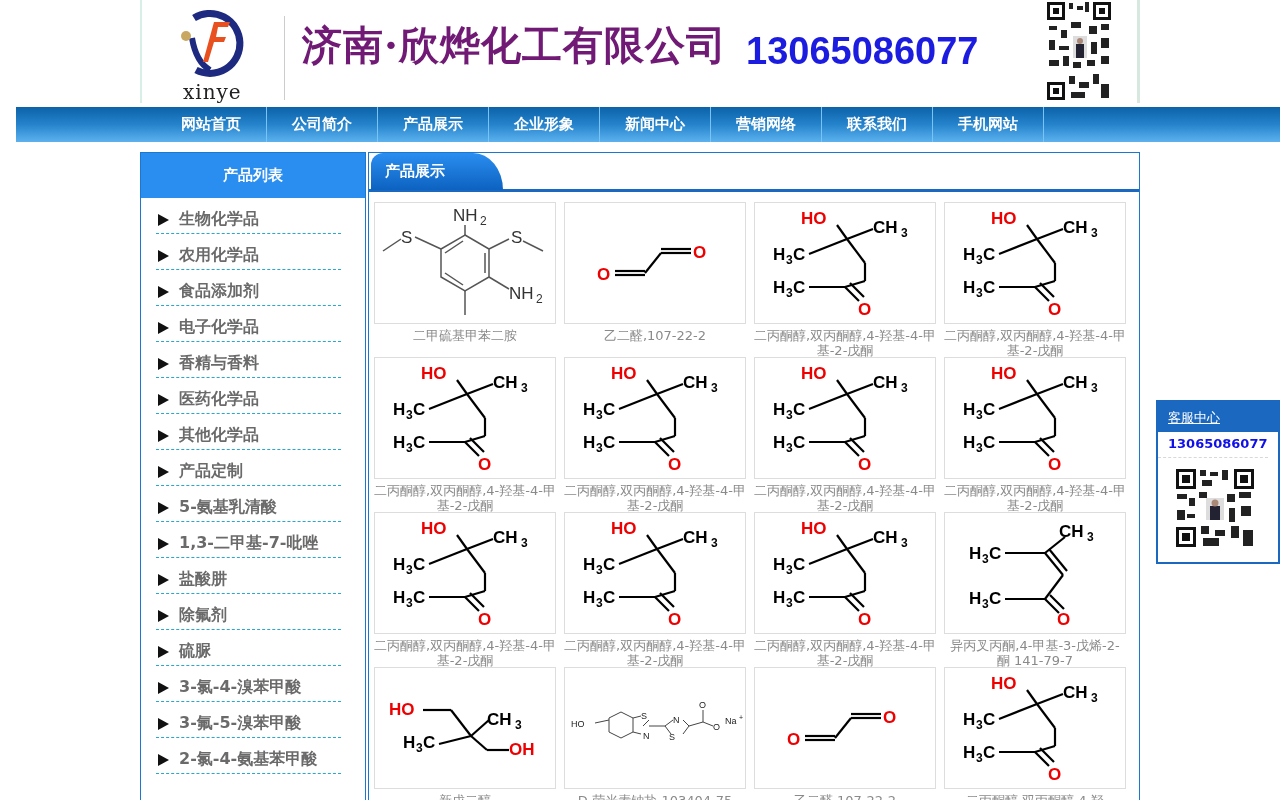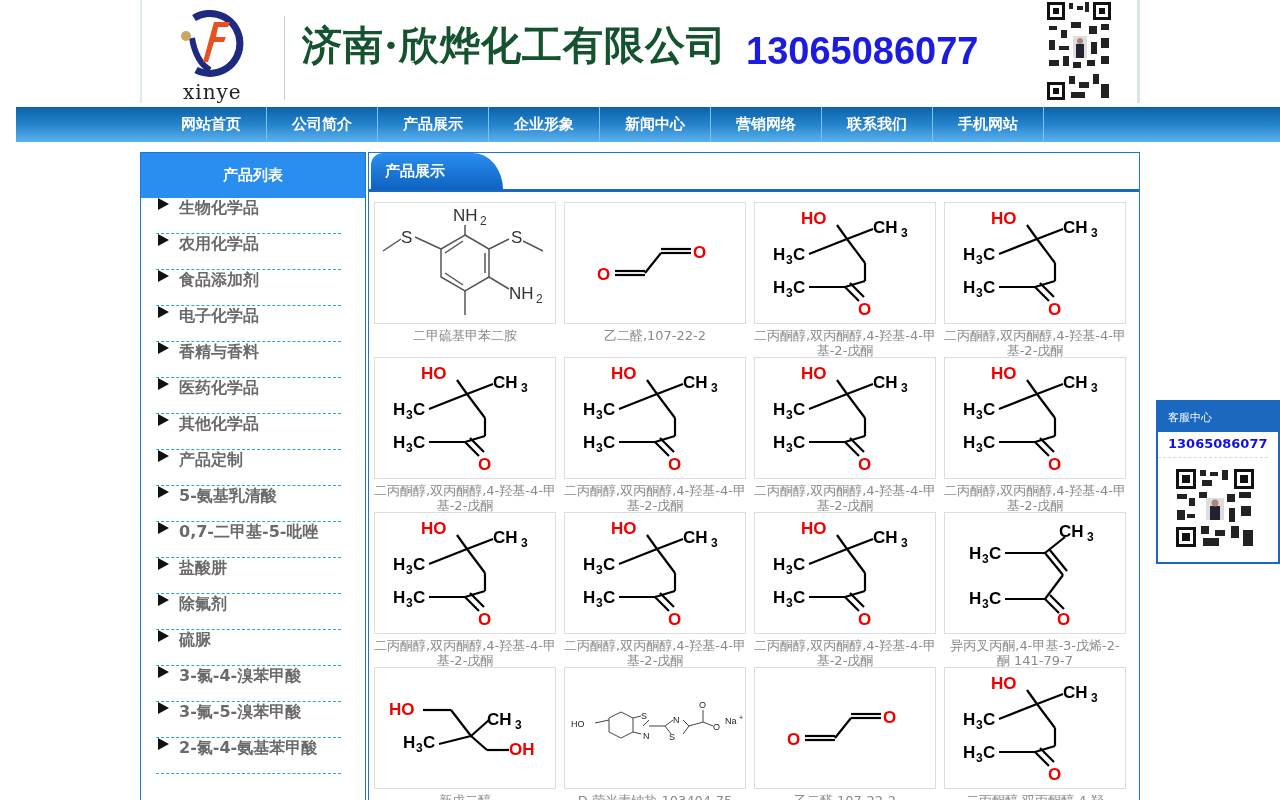--- a/index.html
+++ b/index.html
@@ -1,41 +1,41 @@
 <!DOCTYPE html>
 <html><head>
 <meta charset="utf-8">
 <style>
   * { box-sizing: border-box; margin: 0; padding: 0; }
   html, body { width: 1280px; height: 800px; overflow: hidden; background: #ffffff; font-family: "DejaVu Sans", "Liberation Sans", sans-serif; }
   .header { position: absolute; left: 140px; top: 0; width: 1000px; height: 103px; background: #ffffff; border-left: 2px solid #d8efe8; border-right: 3px solid #d8e8e0; }
   .logo { position: absolute; left: 32px; top: 4px; width: 70px; height: 96px; }
   .logo-text { position: absolute; left: 9px; top: 76px; font-family: "DejaVu Serif", serif; font-size: 20px; color: #222; letter-spacing: 1px; }
   .header-divider { position: absolute; left: 142px; top: 16px; width: 1px; height: 84px; background: #cccccc; }
-  .company-name { position: absolute; left: 160px; top: 18px; font-family: "DejaVu Serif", serif; font-size: 40px; color: #14532d; letter-spacing: 1px; font-weight: bold; }
+  .company-name { position: absolute; left: 160px; top: 18px; font-family: "DejaVu Serif", serif; font-size: 40px; color: #701a75; letter-spacing: 1px; font-weight: bold; }
   .header-phone { position: absolute; left: 604px; top: 30px; font-family: "Liberation Sans", sans-serif; font-size: 38px; font-weight: bold; color: #1c1ce0; }
   .header-qr { position: absolute; left: 903px; top: 0px; width: 68px; height: 102px; }
   .nav { position: absolute; left: 16px; top: 107px; width: 1280px; height: 35px; background: linear-gradient(to bottom, #0b62a8 0%, #2583cc 50%, #5cb2ee 100%); }
   .nav-inner { position: absolute; left: 140px; top: 0; height: 35px; display: flex; }
   .nav-item { width: 111px; height: 35px; line-height: 35px; text-align: center; color: #ffffff; font-weight: bold; font-size: 15px; border-right: 1px solid #79c4f5; cursor: pointer; }
   .sidebar { position: absolute; left: 140px; top: 152px; width: 226px; height: 660px; border: 1px solid #1a78d0; background: #ffffff; }
   .sidebar-title { height: 45px; background: #2a8ef0; color: #ffffff; font-weight: bold; font-size: 15px; text-align: center; line-height: 45px; }
   .cat-list { padding: 0 24px 0 15px; }
-  .cat-item { height: 36px; border-bottom: 1px dashed #28a8d0; display: flex; padding-bottom: 3px; cursor: pointer; }
+  .cat-item { height: 36px; border-bottom: 1px dashed #28a8d0; display: flex; align-items: flex-end; padding-bottom: 3px; cursor: pointer; }
   .cat-arrow { width: 0; height: 0; border-top: 6px solid transparent; border-bottom: 6px solid transparent; border-left: 11px solid #111; margin: 0 10px 4px 2px; }
   .cat-label { color: #6a6a6a; font-size: 16px; font-weight: bold; }
   .main { position: absolute; left: 368px; top: 152px; width: 772px; height: 660px; border: 1px solid #1a78d0; border-top: none; background: #fff; }
   .main-head { position: absolute; left: 0; top: 0; width: 770px; height: 40px; border-top: 1px solid #1a78d0; border-bottom: 3px solid #1a68c0; }
   .main-tab { position: absolute; left: 2px; top: 0; width: 132px; height: 37px; background: linear-gradient(to bottom, #2a8ef0, #0d62c0); border-top-left-radius: 12px; border-top-right-radius: 30px 37px; color: #fff; font-weight: bold; font-size: 15px; line-height: 37px; padding-left: 14px; }
   .grid { position: absolute; left: 5px; top: 50px; width: 760px; display: grid; grid-template-columns: repeat(4, 182px); column-gap: 8px; row-gap: 0; }
   .prod { height: 155px; cursor: pointer; }
   .prod-img { width: 182px; height: 122px; border: 1px solid #dddddd; background: #fff; display: flex; align-items: center; justify-content: center; overflow: hidden; }
   .prod-cap { height: 33px; text-align: center; color: #8a8a8a; font-size: 13px; line-height: 15px; padding-top: 4px; overflow: hidden; }
   .kefu { position: absolute; left: 1156px; top: 400px; width: 124px; height: 164px; border: 2px solid #1a68c0; background: #fff; }
-  .kefu-title { height: 30px; background: #1a68c0; color: #fff; font-size: 11px; line-height: 32px; padding-left: 10px; }
+  .kefu-title { height: 30px; background: #1a68c0; color: #fff; font-size: 13px; line-height: 32px; padding-left: 10px; text-decoration: underline; }
   .kefu-phone { color: #1010e8; font-weight: bold; font-size: 13px; padding: 4px 0 0 10px; height: 26px; border-bottom: 1px dashed #d8d8d8; margin: 0 10px 0 0; }
   .kefu-qr { position: absolute; left: 17px; top: 66px; width: 80px; height: 80px; }
   svg text { font-family: "Liberation Sans", sans-serif; }
 </style>
 </head>
 <body>
 
 <div class="header">
   <div class="logo">
     <svg width="70" height="80" viewBox="0 0 70 80">
@@ -137,21 +137,21 @@
       <div class="cat-item">
         <span class="cat-arrow"></span>
         <span class="cat-label">产品定制</span>
       </div>
       <div class="cat-item">
         <span class="cat-arrow"></span>
         <span class="cat-label">5-氨基乳清酸</span>
       </div>
       <div class="cat-item">
         <span class="cat-arrow"></span>
-        <span class="cat-label">0,7-二甲基-5-吡唑</span>
+        <span class="cat-label">1,3-二甲基-7-吡唑</span>
       </div>
       <div class="cat-item">
         <span class="cat-arrow"></span>
         <span class="cat-label">盐酸肼</span>
       </div>
       <div class="cat-item">
         <span class="cat-arrow"></span>
         <span class="cat-label">除氟剂</span>
       </div>
       <div class="cat-item">

